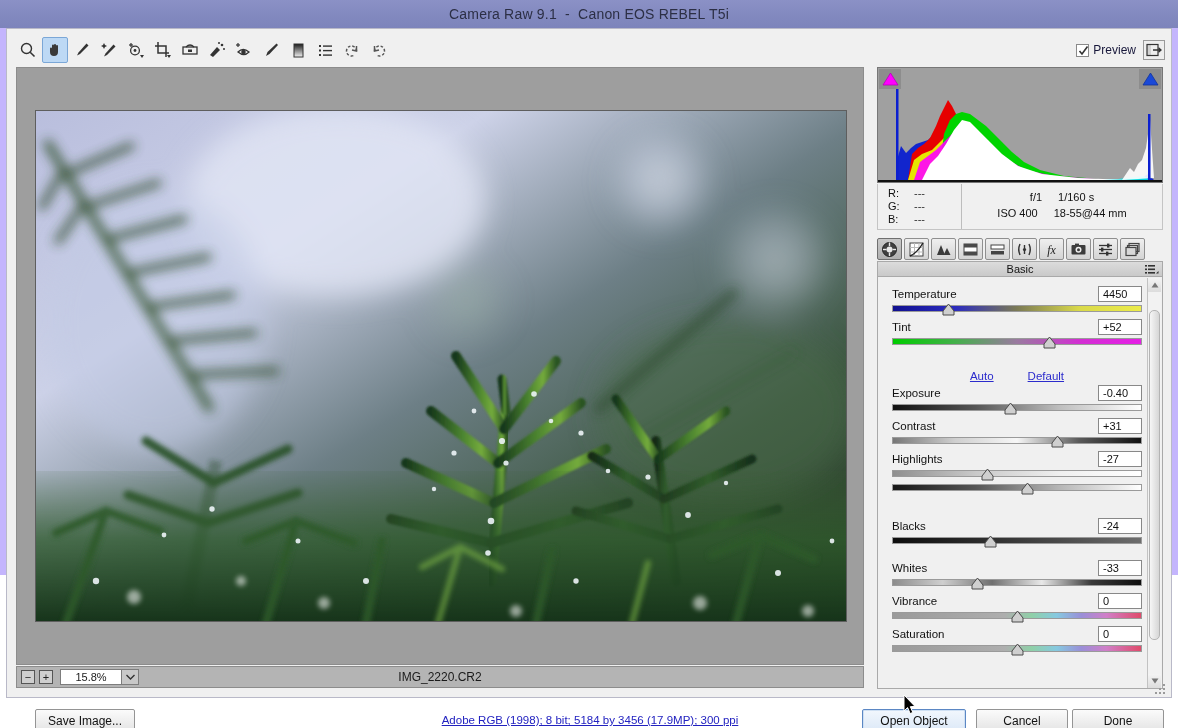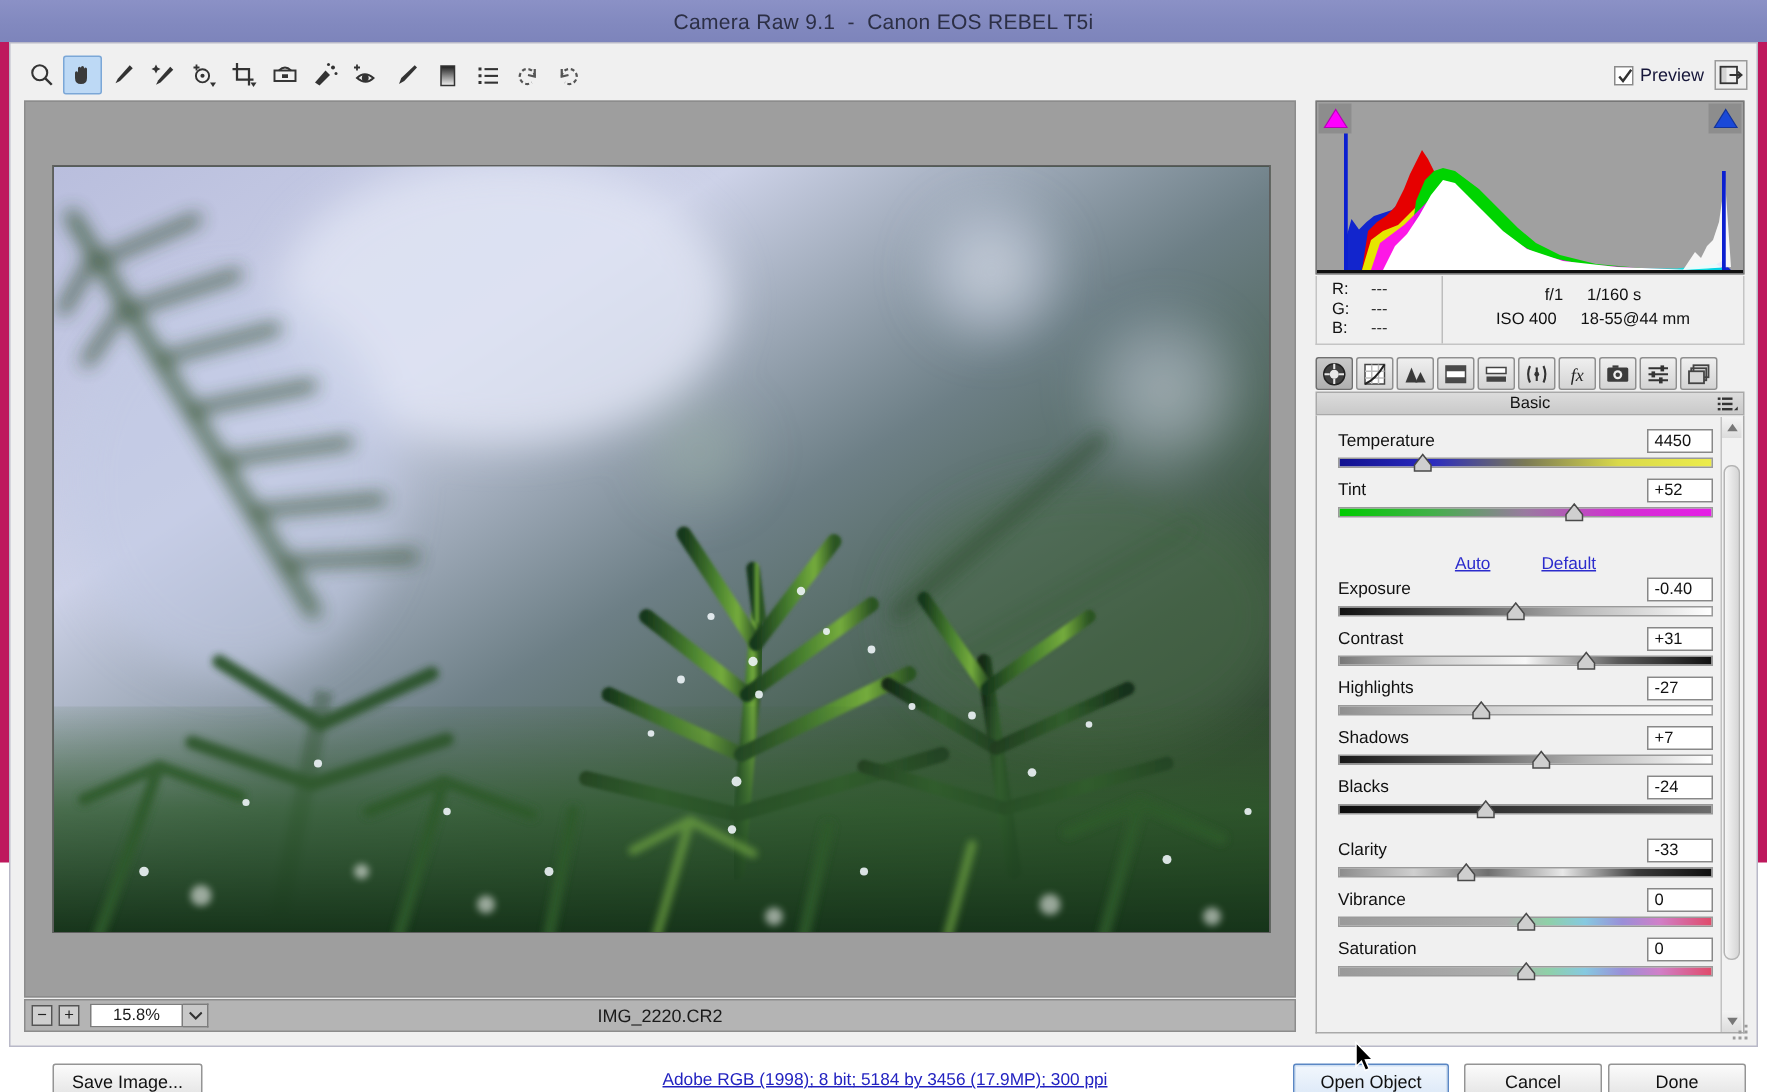--- a/index.html
+++ b/index.html
@@ -1,18 +1,18 @@
 <!DOCTYPE html>
 <html><head>
 <meta charset="utf-8">
 <style>
   html,body{margin:0;padding:0;background:#fff;}
   body{width:1178px;height:728px;overflow:hidden;font-family:"Liberation Sans",sans-serif;}
 
-  #window{position:absolute;left:0;top:0;width:1178px;height:575px;background:#be185d;
+  #window{position:absolute;left:0;top:0;width:1178px;height:575px;background:#c4b5fd;
     box-sizing:border-box;}
 
   
   #titlebar{position:absolute;left:0;top:0;width:1178px;height:28px;
     display:flex;align-items:center;justify-content:center;
     background:linear-gradient(to bottom,#8b91c6 0%,#8289bf 55%,#7d84bb 100%);
     color:#2c2f45;font-size:14px;letter-spacing:.2px;}
   #title-text{white-space:pre;}
 
   
@@ -693,24 +693,20 @@
             <div class="track" style="background:linear-gradient(to right,#8f8f8f,#c9c9c9,#efefef,#ffffff);">
               <span class="thumb" style="left:38%;">
                 <svg width="13" height="13" viewBox="0 0 13 13">
                     <path d="M6.5 1 L12 8 L12 12 L1 12 L1 8 Z" fill="#cfcfcf" stroke="#4a4a4a" stroke-width="1"></path>
                   </svg>
               </span>
             </div>
           </div>
 
           <div class="sl">
-            <div class="sl-top">
-              <span class="sl-label">Shadows</span>
-              <span class="sl-val">+7</span>
-            </div>
             <div class="track" style="background:linear-gradient(to right,#171717,#555,#b5b5b5,#ffffff);">
               <span class="thumb" style="left:54%;">
                 <svg width="13" height="13" viewBox="0 0 13 13">
                     <path d="M6.5 1 L12 8 L12 12 L1 12 L1 8 Z" fill="#cfcfcf" stroke="#4a4a4a" stroke-width="1"></path>
                   </svg>
               </span>
             </div>
           </div>
 
 
@@ -725,21 +721,21 @@
                     <path d="M6.5 1 L12 8 L12 12 L1 12 L1 8 Z" fill="#cfcfcf" stroke="#4a4a4a" stroke-width="1"></path>
                   </svg>
               </span>
             </div>
           </div>
 
           <div class="gap"></div>
 
           <div class="sl">
             <div class="sl-top">
-              <span class="sl-label">Clarity</span>
+              <span class="sl-label">Whites</span>
               <span class="sl-val">-33</span>
             </div>
             <div class="track" style="background:linear-gradient(to right,#8c8c8c,#cfcfcf,#707070,#e8e8e8,#3a3a3a,#0f0f0f);">
               <span class="thumb" style="left:34%;">
                 <svg width="13" height="13" viewBox="0 0 13 13">
                     <path d="M6.5 1 L12 8 L12 12 L1 12 L1 8 Z" fill="#cfcfcf" stroke="#4a4a4a" stroke-width="1"></path>
                   </svg>
               </span>
             </div>
           </div>

